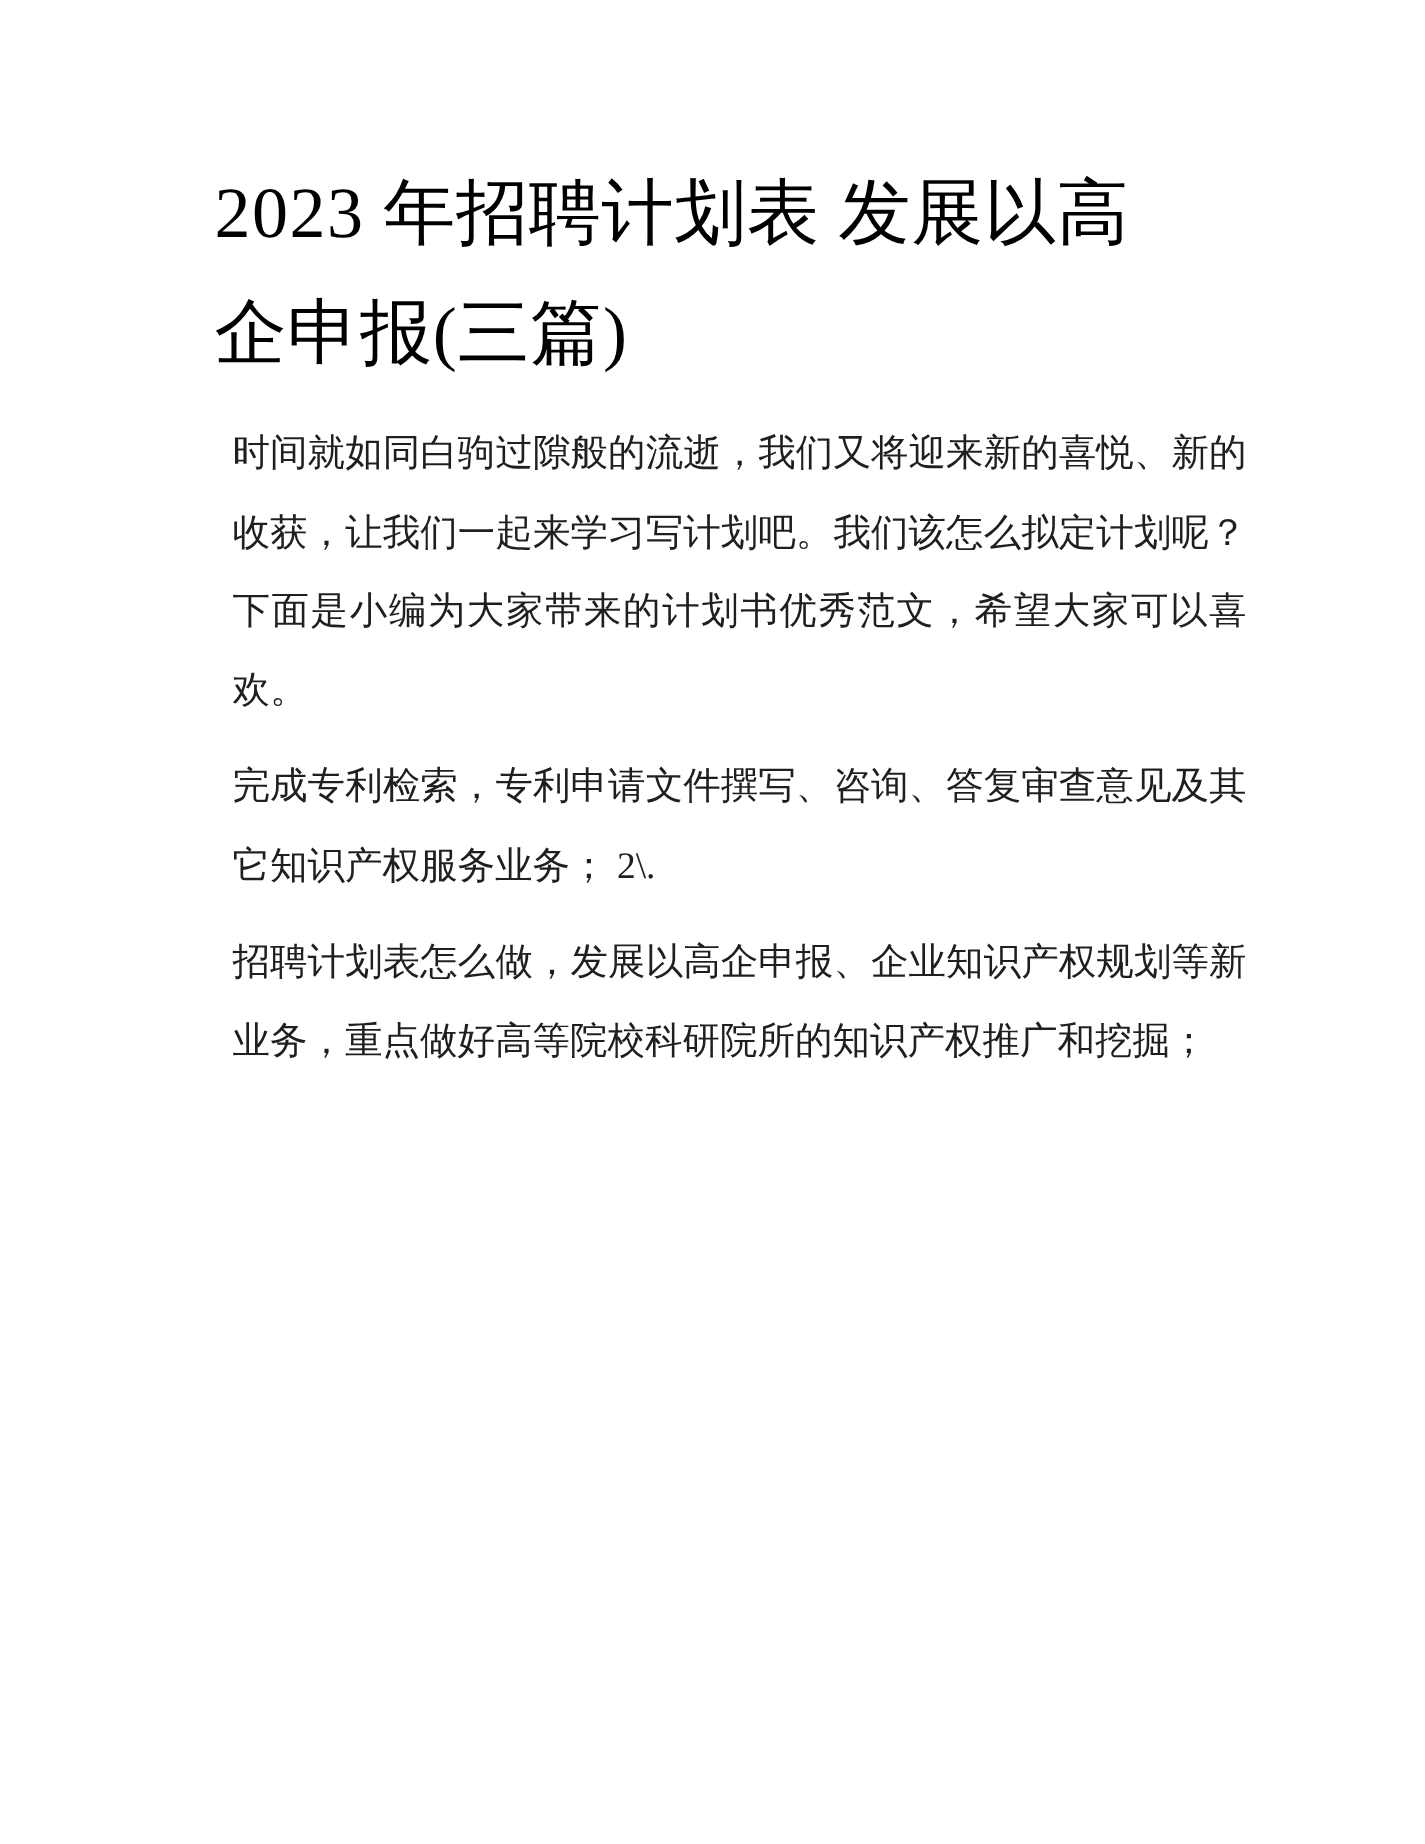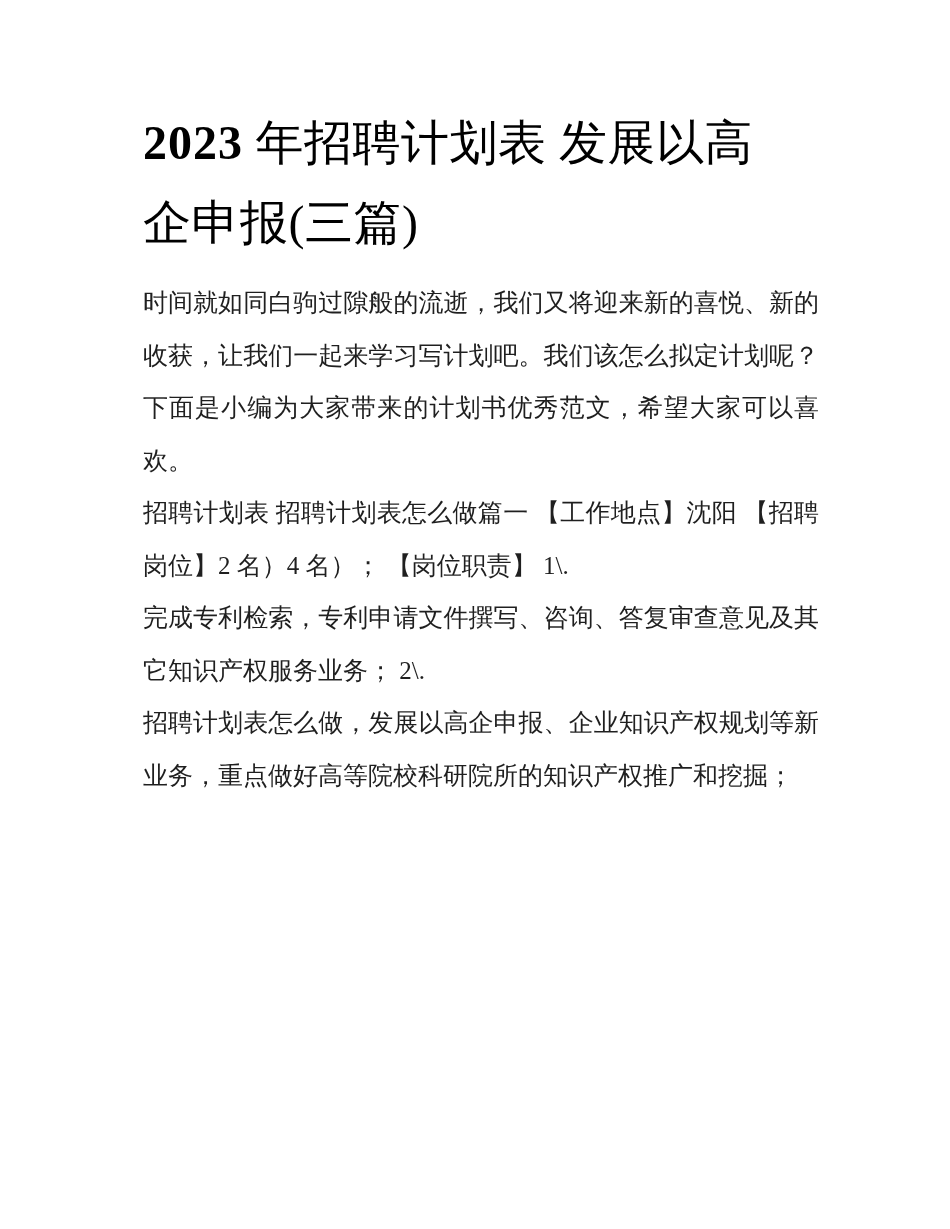--- a/index.html
+++ b/index.html
@@ -20,43 +20,42 @@
   .doc-title {
     width: 640px;
     margin: 0 0 14px 0;
     font-size: 48px;
     line-height: 80px;
     font-weight: 400;
     color: #000000;
     letter-spacing: 0.5px;
   }
   .doc-title .title-num {
-    font-weight: 700;
+    font-weight: 400;
     letter-spacing: 1px;
   }
   .para {
     width: 676px;
-    margin: 0;
+    margin: 12px;
     font-size: 25px;
     line-height: 52.5px;
     color: #1f1f1f;
     text-align: justify;
     text-justify: inter-ideograph;
   }
 </style>
 </head>
 <body>
 
 <div class="page">
 
   <h1 class="doc-title"><span class="title-num">2023</span><span> 年招聘计划表 发展以高企申报(三篇)</span></h1>
 
   <p class="para">时间就如同白驹过隙般的流逝，我们又将迎来新的喜悦、新的收获，让我们一起来学习写计划吧。我们该怎么拟定计划呢？下面是小编为大家带来的计划书优秀范文，希望大家可以喜欢。</p>
 
-  <p class="para">招聘计划表 招聘计划表怎么做篇一 【工作地点】沈阳 【招聘岗位】2 名）4 名）； 【岗位职责】 1\.</p>
 
   <p class="para">完成专利检索，专利申请文件撰写、咨询、答复审查意见及其它知识产权服务业务； 2\.</p>
 
   <p class="para">招聘计划表怎么做，发展以高企申报、企业知识产权规划等新业务，重点做好高等院校科研院所的知识产权推广和挖掘；</p>
 
 
 
 
 </div>
 

